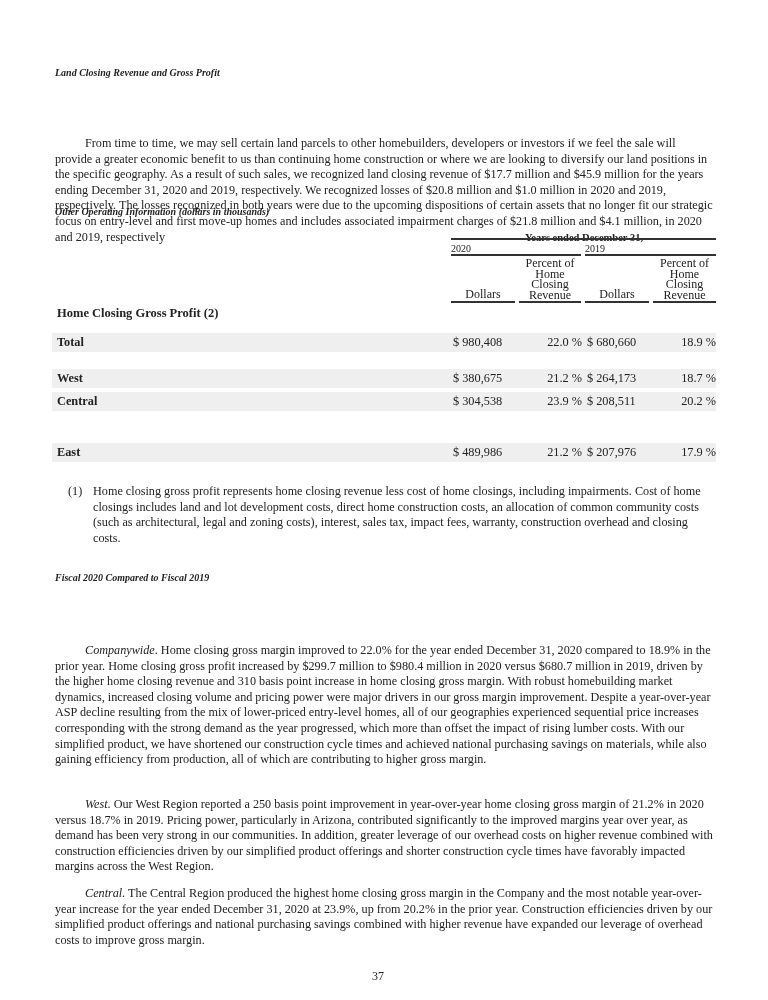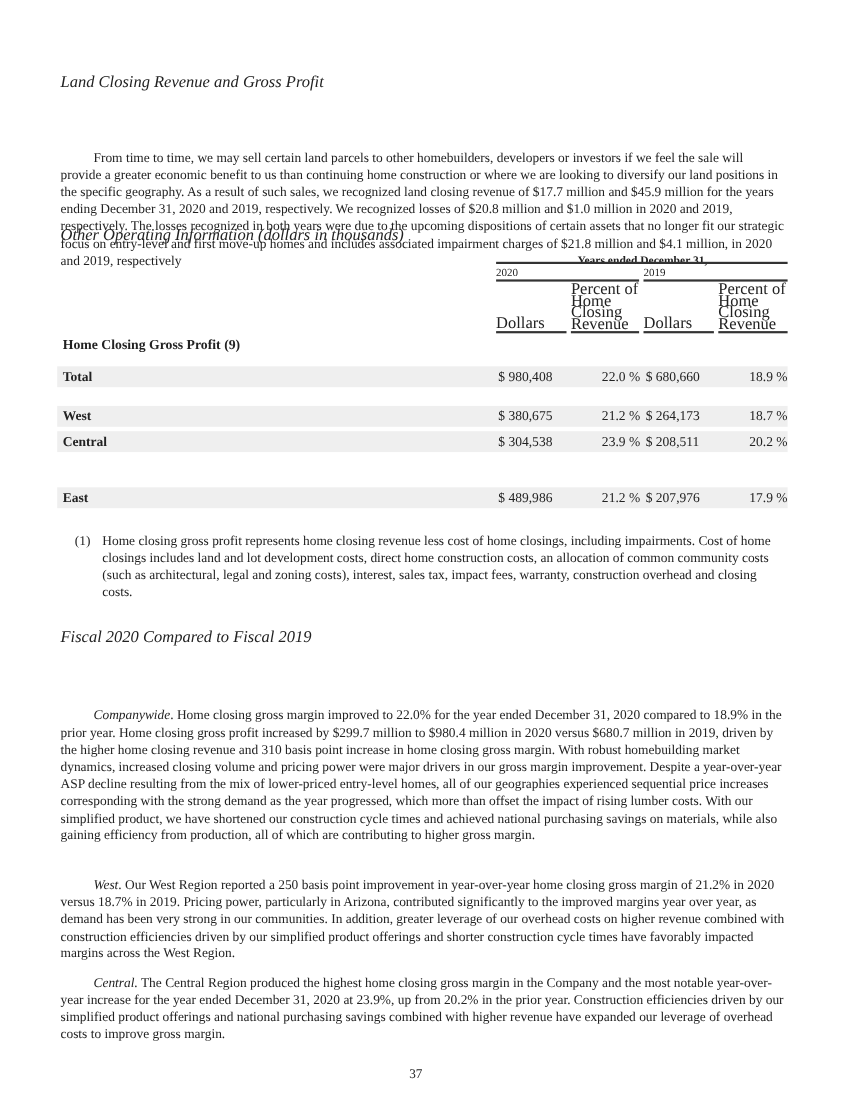--- a/index.html
+++ b/index.html
@@ -1,33 +1,33 @@
 <!DOCTYPE html>
 <html><head>
 <meta charset="utf-8">
 <style>
   html, body { margin: 0; padding: 0; background: #ffffff; }
   body {
     width: 768px; height: 1000px; position: relative; overflow: hidden;
     font-family: "Liberation Serif", serif; color: #222222; font-size: 12.2px;
   }
   .section-heading {
-    position: absolute; left: 55px; font-style: italic; font-weight: normal; font-size: 15px; margin: 0;
+    position: absolute; left: 55px; font-style: italic; font-weight: bold; font-size: 10px; margin: 0;
   }
   .para {
     position: absolute; left: 55px; width: 660px; line-height: 15.6px; margin: 0; text-align: left;
   }
   .indent { text-indent: 30px; margin-top: 48px; }
   .lead { font-style: italic; }
 
   
   .tbl-title { position: absolute; left: 453px; width: 262px; top: 232px; text-align: center; font-weight: bold; font-size: 10.5px; }
   .rule { position: absolute; height: 1.5px; background: #333; }
   .year { position: absolute; top: 243px; text-align: left; font-weight: normal; font-size: 10px; }
-  .colhead { position: absolute; text-align: left; font-size: 15px; line-height: 10.5px; }
+  .colhead { position: absolute; text-align: center; font-size: 12px; line-height: 10.5px; }
   .section-label { position: absolute; left: 57px; top: 306px; font-weight: bold; font-size: 12.5px; }
   .row { position: absolute; left: 52px; width: 664px; height: 19px; background: #efefef; }
   .row .label { position: absolute; left: 5px; top: 2px; font-weight: bold; font-size: 12.3px; }
   .row .cell { position: absolute; top: 2px; font-size: 12.3px; white-space: pre; }
   .footnote { position: absolute; left: 68px; top: 484px; width: 650px; line-height: 15.6px; margin: 0; }
   .footnote .num { position: absolute; left: 0; top: 0; }
   .footnote .txt { margin-left: 25px; display: block; }
   .page-num { position: absolute; top: 969px; left: 0; width: 756px; text-align: center; font-size: 12px; }
 </style>
 </head>
@@ -55,21 +55,21 @@
   <div class="colhead" style="left:653px;width:63px;top:258px;white-space:pre-line">Percent of
 Home
 Closing
 Revenue</div>
 
   <div class="rule" style="left:451px;width:64px;top:301px"></div>
   <div class="rule" style="left:519px;width:62px;top:301px"></div>
   <div class="rule" style="left:585px;width:64px;top:301px"></div>
   <div class="rule" style="left:653px;width:63px;top:301px"></div>
 
-  <div class="section-label">Home Closing Gross Profit (9)</div>
+  <div class="section-label">Home Closing Gross Profit (2)</div>
 
   <div class="row" style="top:333px">
     <span class="label">Total</span>
     <span class="cell" style="left:401px">$ 980,408</span>
     <span class="cell" style="right:134px">22.0 %</span>
     <span class="cell" style="left:535px">$ 680,660</span>
     <span class="cell" style="right:0px">18.9 %</span>
   </div>
   <div class="row" style="top:369px">
     <span class="label">West</span>

